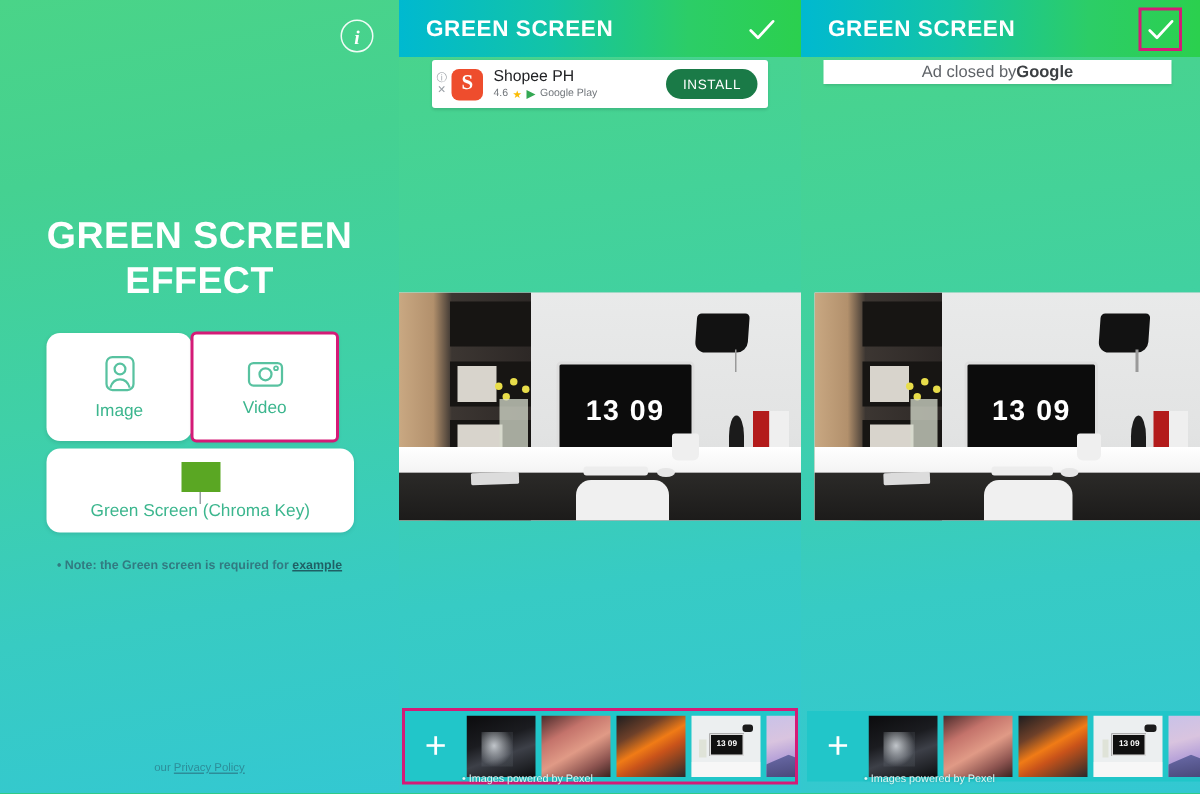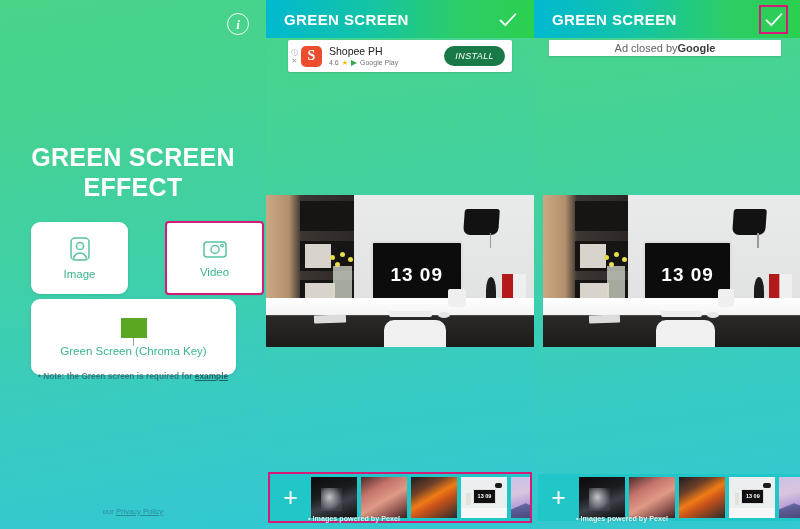--- a/index.html
+++ b/index.html
@@ -23,35 +23,35 @@
     color:#fff;font-size:13px;font-style:italic;font-weight:bold;
     font-family:"Liberation Serif", serif;line-height:1;
   }
   .promo-title{
     position:absolute;left:0;right:0;top:143px;text-align:center;
     color:#ffffff;font-weight:bold;font-size:25px;line-height:1.18;
     letter-spacing:.3px;
   }
   .choice-row{
     position:absolute;left:31px;top:222px;width:232px;height:72px;
-    display:flex;justify-content:space-between;
+    display:flex;
   }
   .choice-card{
     width:97px;height:72px;background:#fff;border-radius:9px;
     display:flex;flex-direction:column;align-items:center;justify-content:center;
     box-shadow:0 1px 3px rgba(0,0,0,.10);
   }
   .choice-card .lbl{
     color:#3cb68e;font-size:11.5px;margin-top:6px;
   }
   .choice-card.sel{
     outline:2.6px solid #d41b77;outline-offset:-1px;border-radius:3px;
   }
   .gs-card{
-    position:absolute;left:31px;top:299px;width:205px;height:76px;
+    position:absolute;left:31px;top:299px;width:205px;height:56px;
     background:#fff;border-radius:9px;
     display:flex;flex-direction:column;align-items:center;justify-content:center;
     box-shadow:0 1px 3px rgba(0,0,0,.10);
   }
   .gs-card .lbl{color:#3cb68e;font-size:11.5px;margin-top:7px;}
   .gs-icon{width:26px;height:20px;background:#5aa723;position:relative;}
   .gs-icon:after{
     content:"";position:absolute;left:12px;top:20px;width:1.4px;height:8px;background:#9aa0a6;
   }
   .note-line{
@@ -99,21 +99,21 @@
     font-family:"Liberation Serif", serif;
   }
   .ad-txt{flex:1;margin-left:7px;}
   .ad-name{font-size:10.5px;color:#202124;line-height:1.15;}
   .ad-sub{font-size:7px;color:#70757a;display:flex;align-items:center;gap:3px;margin-top:1px;}
   .star{color:#fbbc04;font-size:7px;}
   .play-tri{width:0;height:0;border-left:6px solid #34a853;border-top:3.5px solid transparent;
     border-bottom:3.5px solid transparent;}
   .install-btn{
     margin-right:7px;background:#1a7a47;color:#fff;font-size:9px;letter-spacing:.4px;
-    padding:5px 11px;border-radius:12px;font-style:italic;
+    padding:5px 11px;border-radius:12px;
   }
 
   
   .ad-closed{
     position:absolute;left:15px;top:40px;width:232px;height:16px;background:#fff;
     display:flex;align-items:center;justify-content:center;
     font-size:11px;color:#5f6368;box-shadow:0 1px 2px rgba(0,0,0,.12);
   }
   .ad-closed b{color:#3c4043;font-weight:bold;margin-left:0;}
 
@@ -175,21 +175,21 @@
   .t4{background:#eceff0;}
   .t4 .mini{position:absolute;left:26%;top:30%;width:46%;height:30%;background:#101010;border:1px solid #ddd;
     display:flex;align-items:center;justify-content:center;color:#fff;font-size:5.5px;font-weight:bold;}
   .t4 .desk{position:absolute;left:0;bottom:0;width:100%;height:25%;background:#f7f7f7;}
   .t4 .lamp{position:absolute;right:10%;top:14%;width:16%;height:13%;background:#1b1b1b;border-radius:2px;}
   .t4 .vs{position:absolute;left:12%;top:40%;width:10%;height:28%;background:#dfe3d8;}
   .t5{background:linear-gradient(165deg,#c9c2e8 0%,#d9c4df 35%,#b49fd8 60%,#7f8fc4 100%);}
   .t5:after{content:"";position:absolute;left:-10%;bottom:0;width:120%;height:40%;
     background:linear-gradient(170deg,#6f6fae,#3f3f6d);clip-path:polygon(0 60%,35% 10%,70% 55%,100% 25%,100% 100%,0 100%);}
   .pexel{
-    position:absolute;bottom:-2px;left:38px;color:#dff7f4;font-size:7.2px;font-weight:bold;
+    position:absolute;bottom:-2px;left:38px;color:#dff7f4;font-size:7.2px;font-weight:normal;
     text-shadow:0 0 2px rgba(0,0,0,.25);white-space:nowrap;text-align:right;
   }
 </style>
 </head>
 <body>
 
 <div class="screen">
 
   <div class="panel-left">
 

